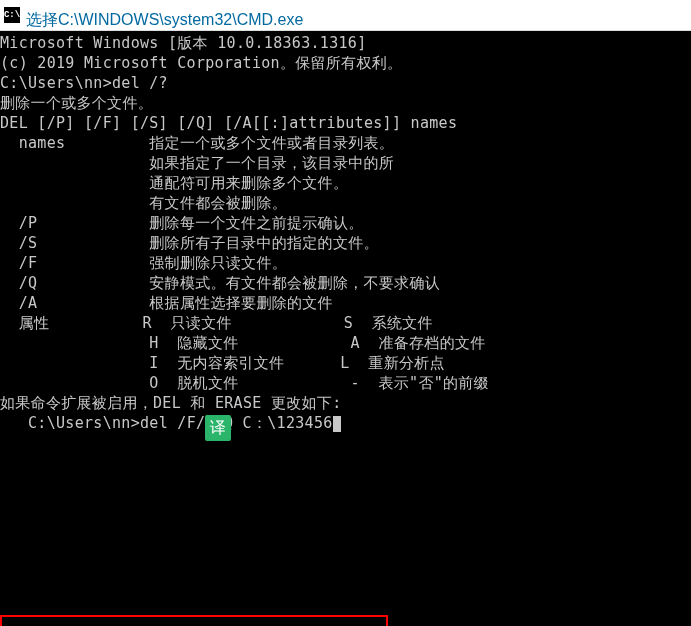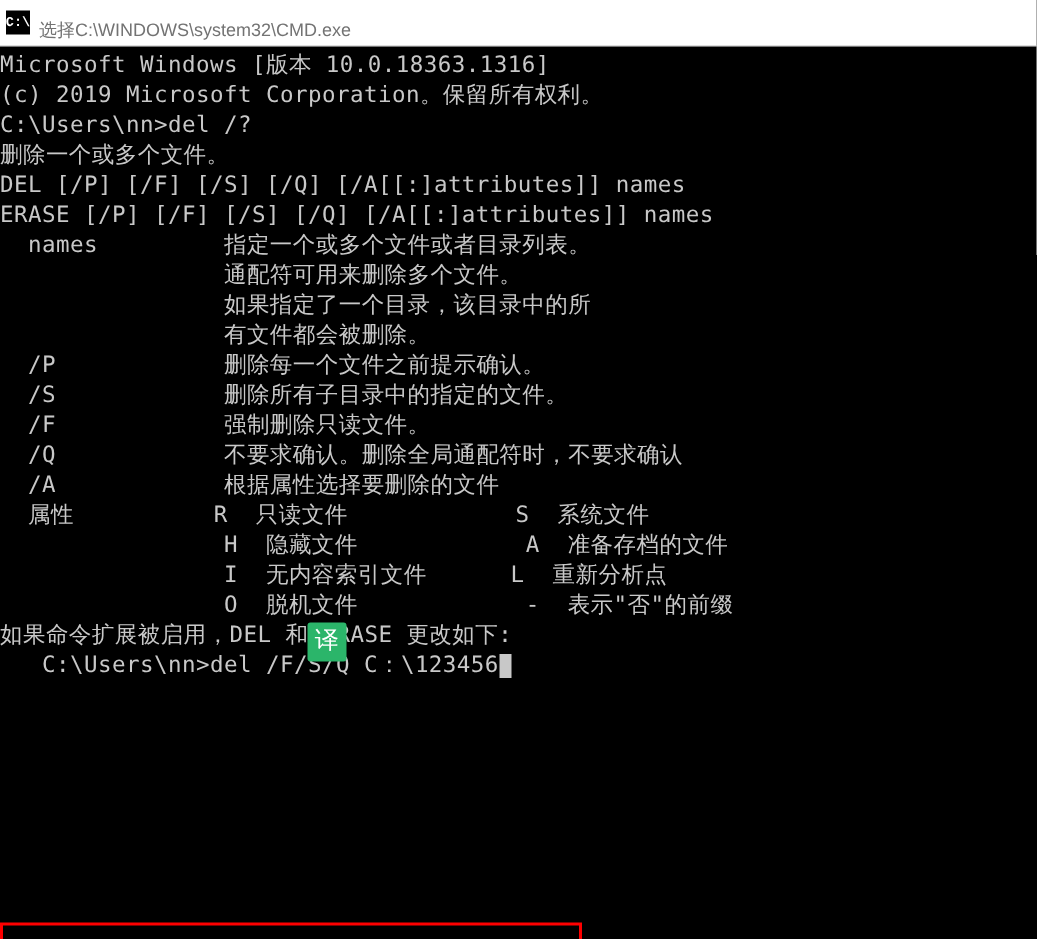--- a/index.html
+++ b/index.html
@@ -31,22 +31,22 @@
       display: inline-flex;
       align-items: center;
       justify-content: center;
       color: #fff;
       font-size: 9px;
       font-weight: bold;
       margin-right: 6px;
     }
     .title-text {
       font-family: "Microsoft YaHei", sans-serif;
-      font-size: 12px;
-      color: #737373;
+      font-size: 16px;
+      color: #0369a1;
       margin-top: 11px;
     }
     .terminal {
       background: #000;
       color: #c8c8c8;
       font-family: "NSimSun", "SimSun", Consolas, monospace;
       font-size: 15px;
       line-height: 20px;
       padding: 2px 0 0 0;
       height: 596px;
@@ -106,31 +106,30 @@
     <span class="title-text">选择C:\WINDOWS\system32\CMD.exe</span>
   </div>
   <div class="terminal">
     <div class="terminal-line">Microsoft Windows [版本 10.0.18363.1316]</div>
     <div class="terminal-line">(c) 2019 Microsoft Corporation。保留所有权利。</div>
     <div class="terminal-line"></div>
     <div class="terminal-line">C:\Users\nn&gt;del /?</div>
     <div class="terminal-line">删除一个或多个文件。</div>
     <div class="terminal-line"></div>
     <div class="terminal-line">DEL [/P] [/F] [/S] [/Q] [/A[[:]attributes]] names</div>
-    <div class="terminal-line">ERASE [/P] [/F] [/S] [/Q] [/A[[:]attributes]] names</div>
     <div class="terminal-line"></div>
     <div class="terminal-line">  names         指定一个或多个文件或者目录列表。</div>
+    <div class="terminal-line">                如果指定了一个目录，该目录中的所</div>
     <div class="terminal-line">                通配符可用来删除多个文件。</div>
-    <div class="terminal-line">                如果指定了一个目录，该目录中的所</div>
     <div class="terminal-line">                有文件都会被删除。</div>
     <div class="terminal-line"></div>
     <div class="terminal-line">  /P            删除每一个文件之前提示确认。</div>
     <div class="terminal-line">  /S            删除所有子目录中的指定的文件。</div>
     <div class="terminal-line">  /F            强制删除只读文件。</div>
-    <div class="terminal-line">  /Q            不要求确认。删除全局通配符时，不要求确认</div>
+    <div class="terminal-line">  /Q            安静模式。有文件都会被删除，不要求确认</div>
     <div class="terminal-line">  /A            根据属性选择要删除的文件</div>
     <div class="terminal-line">  属性          R  只读文件            S  系统文件</div>
     <div class="terminal-line">                H  隐藏文件            A  准备存档的文件</div>
     <div class="terminal-line">                I  无内容索引文件      L  重新分析点</div>
     <div class="terminal-line">                O  脱机文件            -  表示"否"的前缀</div>
     <div class="terminal-line"></div>
     <div class="terminal-line">如果命令扩展被启用，DEL 和 ERASE 更改如下:</div>
     <div class="terminal-line"></div>
     <div class="terminal-line"></div>
     <div class="terminal-line prompt-line"><span>C:\Users\nn&gt;</span><span>del /F/S/Q C：\123456</span><span class="cursor"></span></div>

